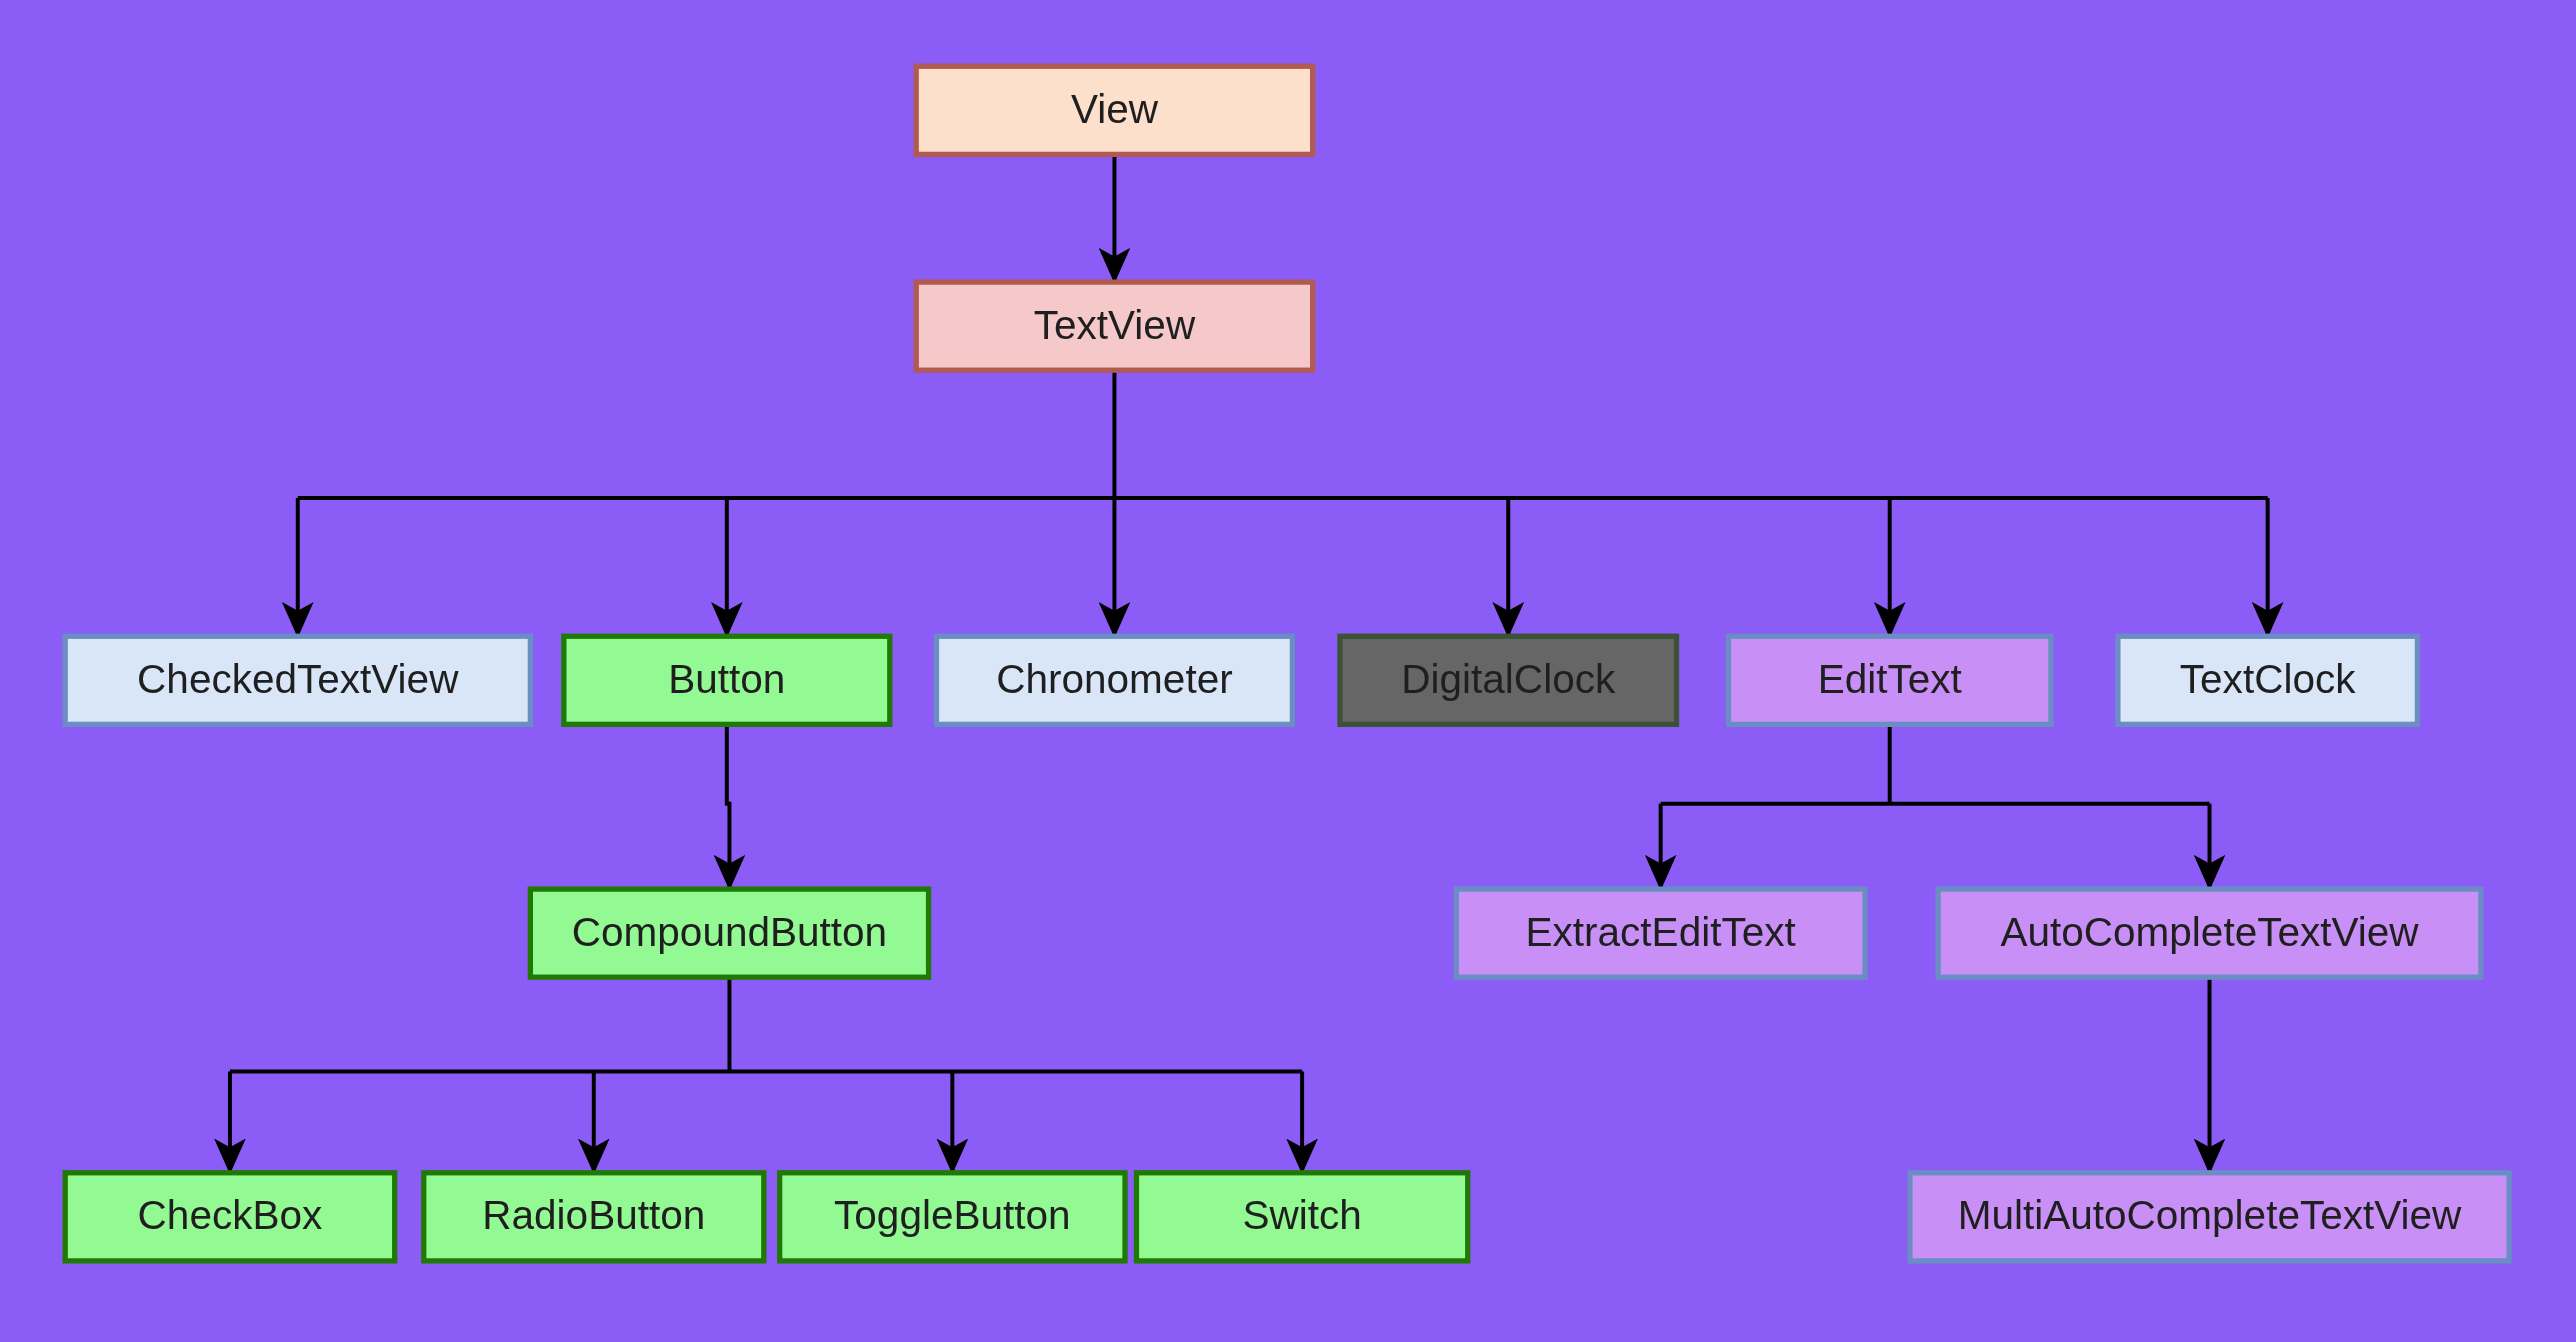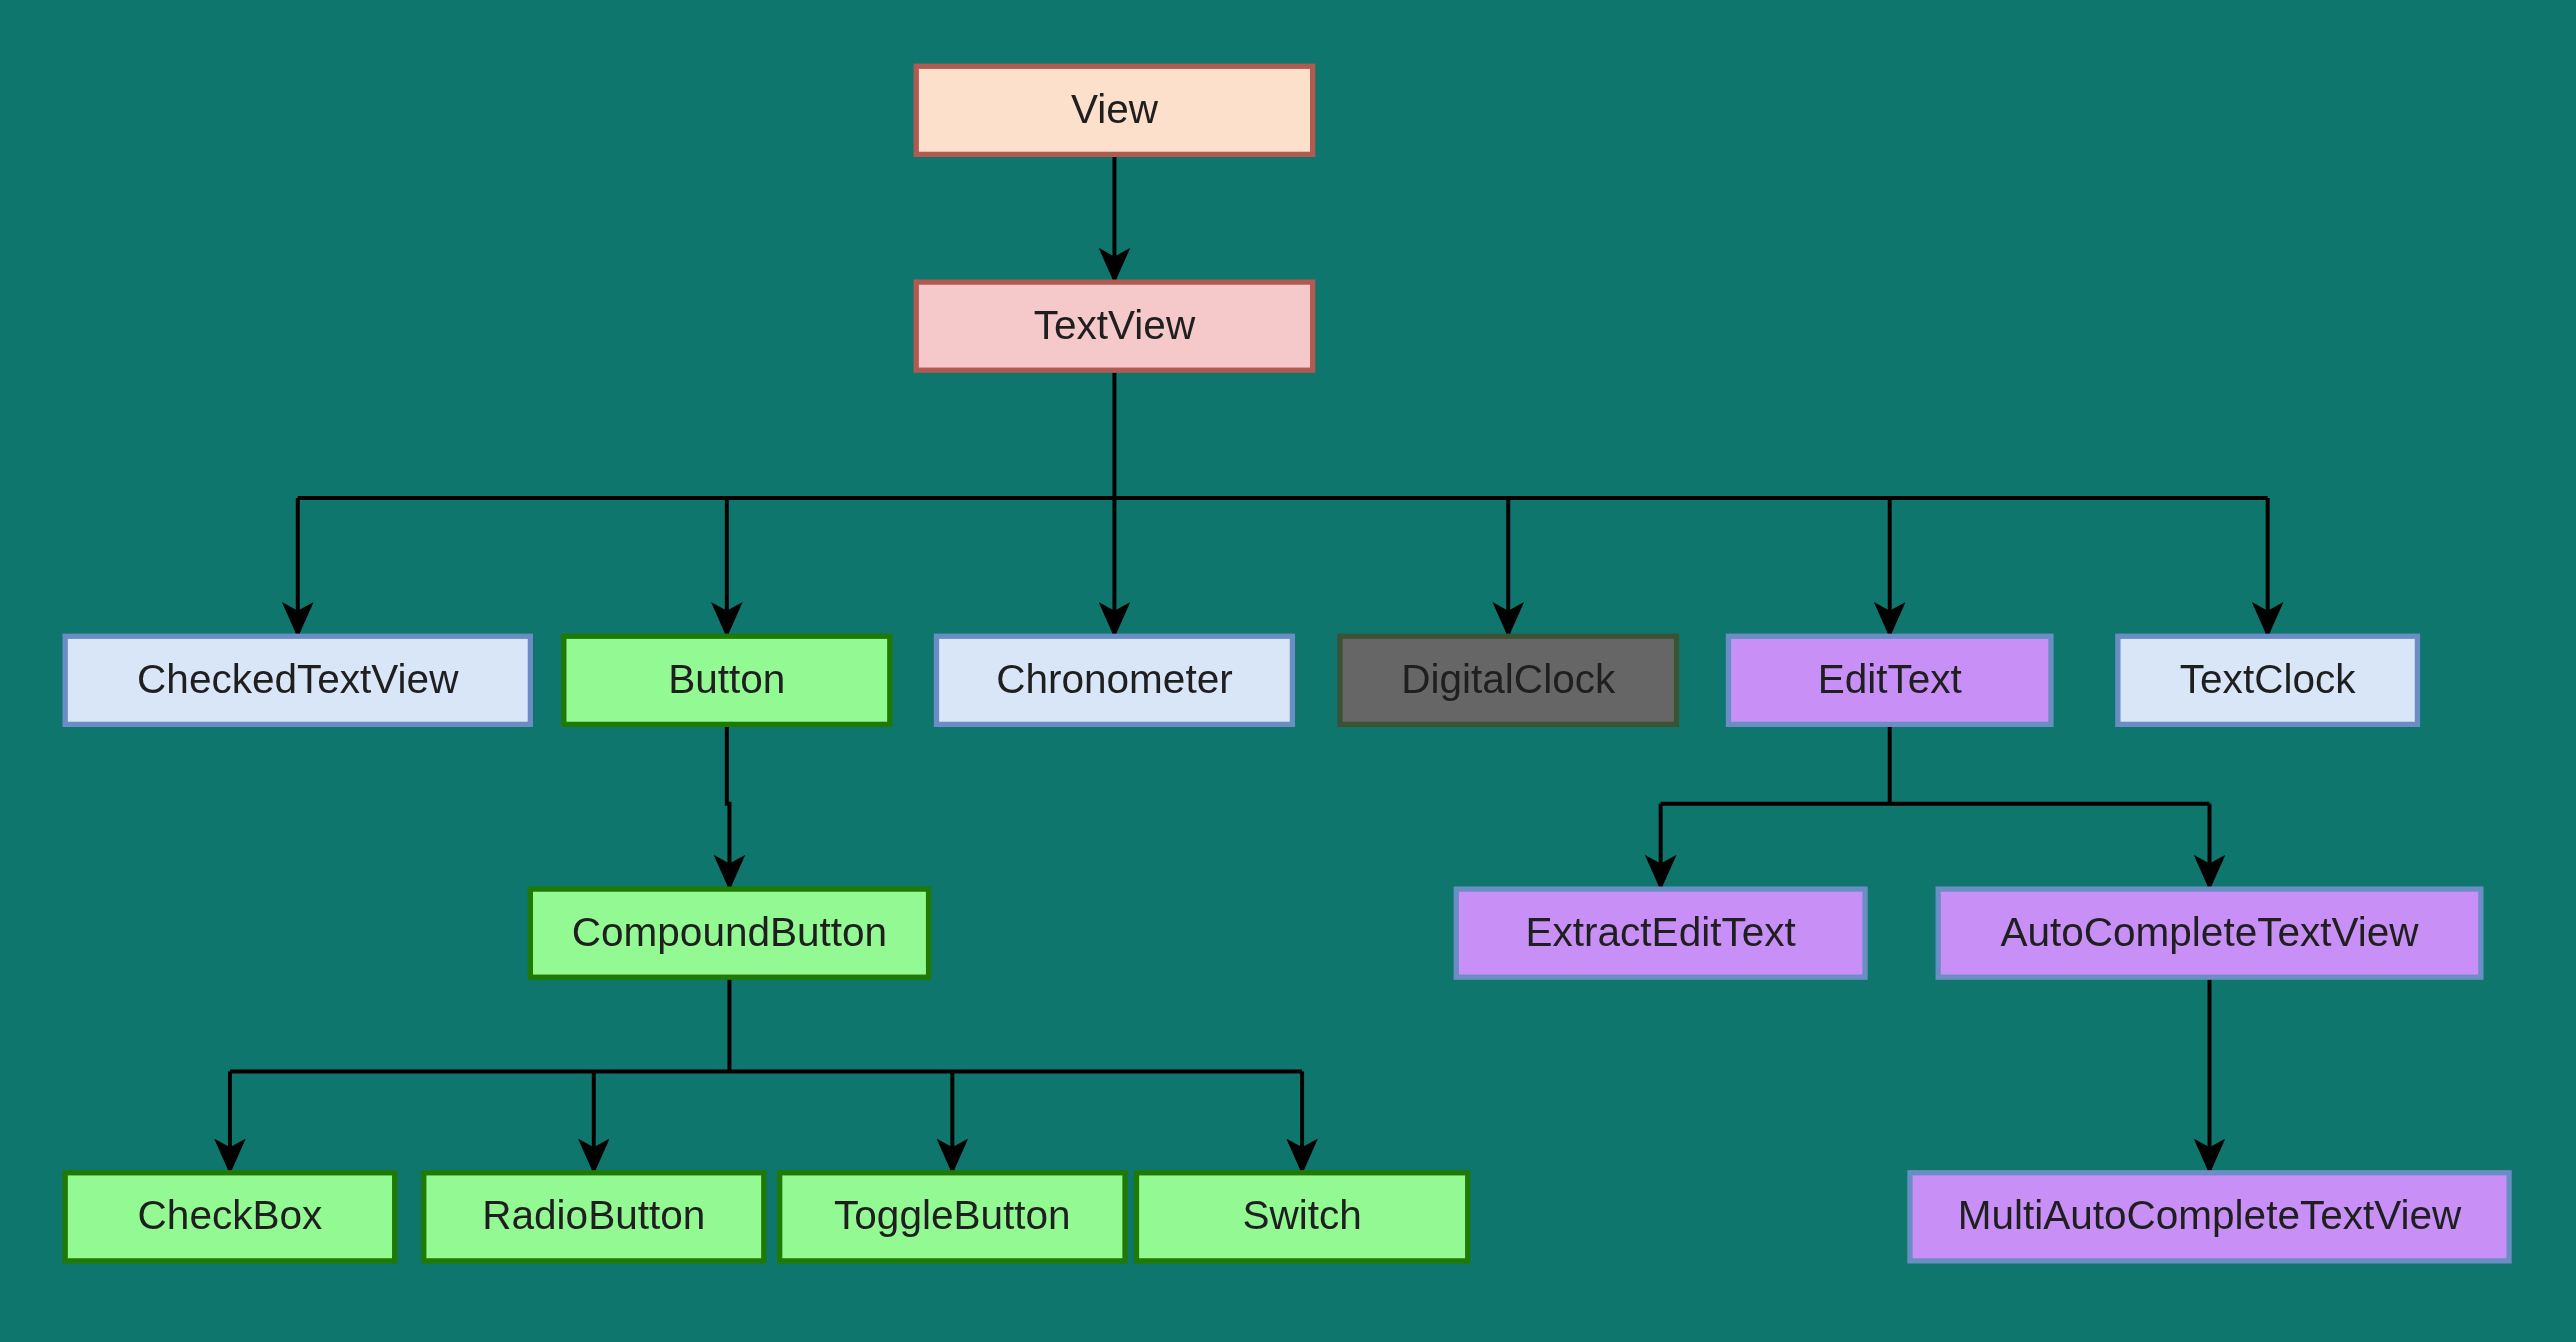--- a/index.html
+++ b/index.html
@@ -10,21 +10,21 @@
   body {
     width: 2576px;
     height: 1343px;
     font-family: "Liberation Sans", sans-serif;
     overflow: hidden;
   }
   #diagram-root {
     position: relative;
     width: 2576px;
     height: 1343px;
-    background: #0f766e;
+    background: #8b5cf6;
   }
   svg#flowchart {
     display: block;
     width: 2576px;
     height: 1343px;
   }
   .edge-path {
     fill: none;
     stroke: #000000;
     stroke-width: 4.5px;

